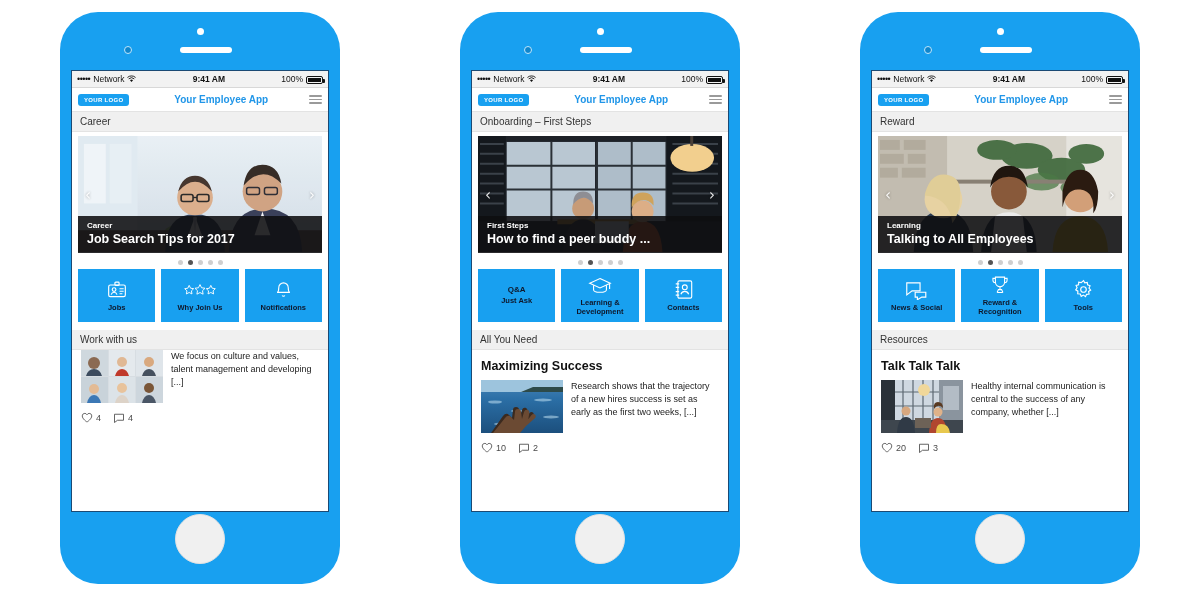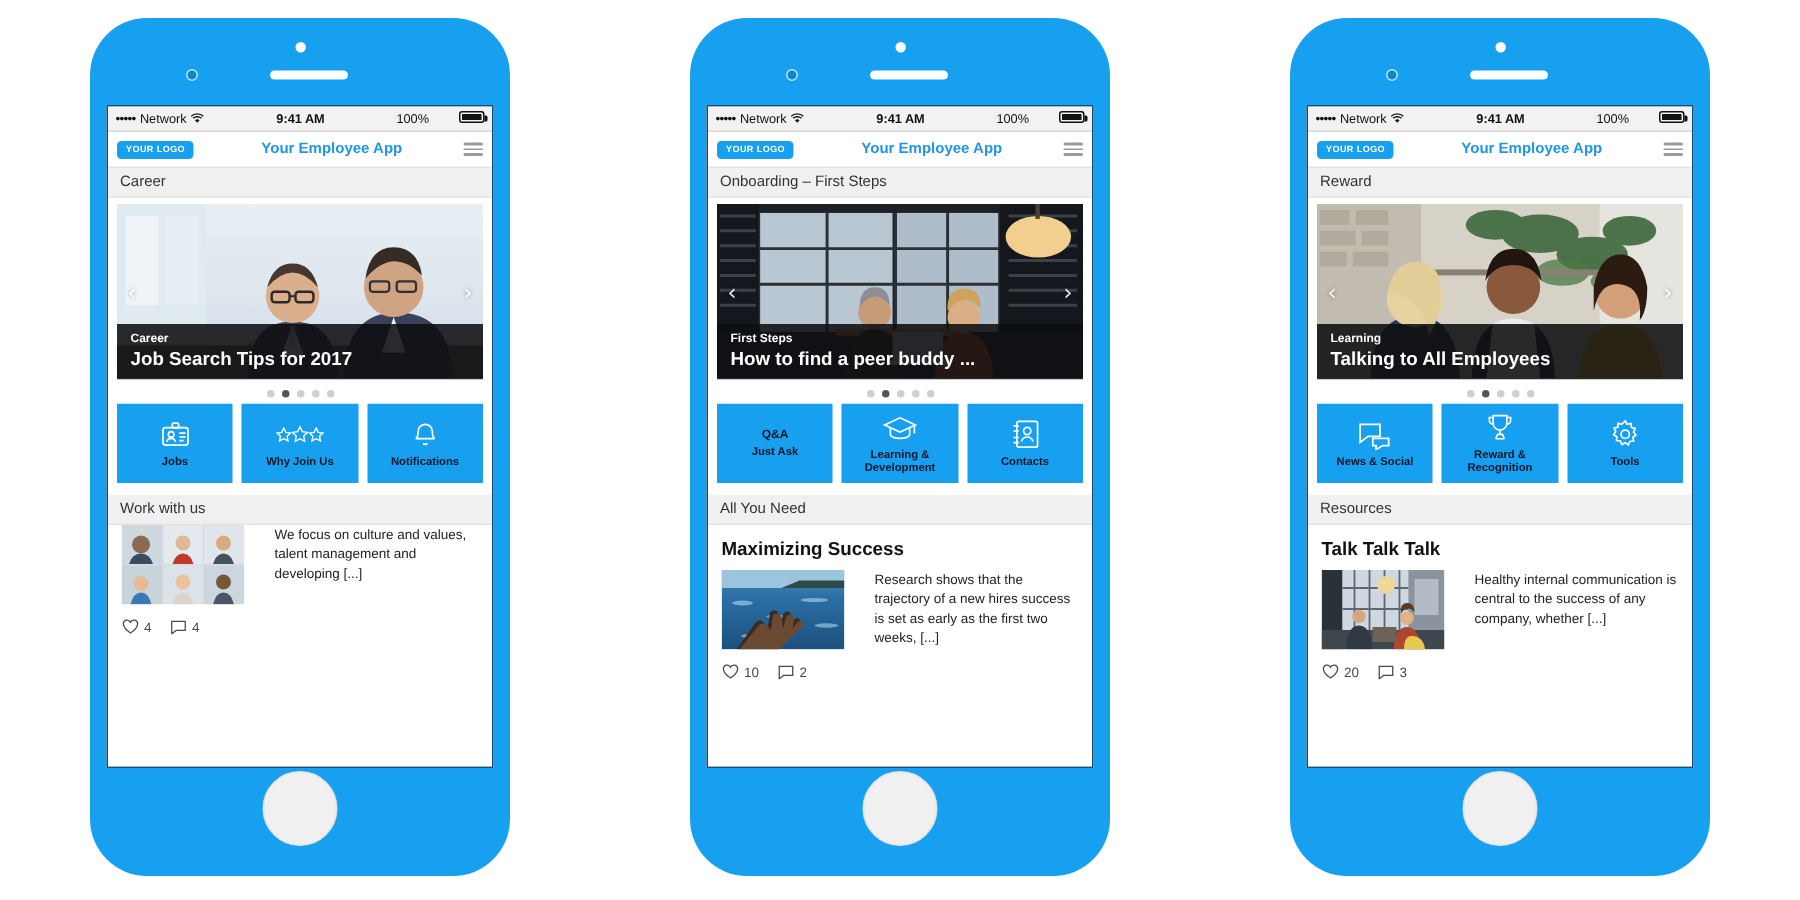--- a/index.html
+++ b/index.html
@@ -82,21 +82,21 @@
     display: flex;
     align-items: center;
     padding: 0 5px;
     font-size: 8.5px;
     color: #111;
     flex: 0 0 auto;
   }
   .sb-left { display: flex; align-items: center; gap: 3px; flex: 1 1 auto; }
   .sb-dots { letter-spacing: -0.5px; font-size: 9px; }
   .sb-center { font-weight: bold; font-size: 8.5px; }
-  .sb-right { display: flex; align-items: flex-start; justify-content: flex-end; gap: 20px; flex: 1 1 auto; }
+  .sb-right { display: flex; align-items: flex-end; justify-content: flex-end; gap: 3px; flex: 1 1 auto; }
   .battery {
     width: 17px; height: 8px;
     border: 1px solid #111;
     border-radius: 2px;
     position: relative;
     background: #111;
     background-clip: content-box;
     padding: 1px;
   }
   .battery::after {
@@ -222,21 +222,21 @@
   .tile-icon svg { display: block; }
   .tile-label { font-size: 7.5px; font-weight: bold; line-height: 1.15; }
   .tile-toplabel { font-size: 8px; font-weight: bold; }
 
   
   .feed { background: #ffffff; flex: 1 1 auto; }
   .feed-title {
     font-size: 12.5px; font-weight: bold; color: #111;
     padding: 9px 9px 7px 9px;
   }
-  .feed-row { display: flex; gap: 20px; padding: 0 9px; }
+  .feed-row { display: flex; gap: 8px; padding: 0 9px; }
   .feed-thumb { width: 82px; height: 53px; flex: 0 0 auto; overflow: hidden; position: relative; }
   .feed-text { font-size: 9px; line-height: 1.45; color: #222; }
   .feed-meta {
     display: flex; align-items: center; gap: 12px;
     padding: 9px 9px 0 9px;
     font-size: 9px; color: #4a4a4a;
   }
   .meta-item { display: flex; align-items: center; gap: 3px; }
   .meta-item svg { display: block; }
 

